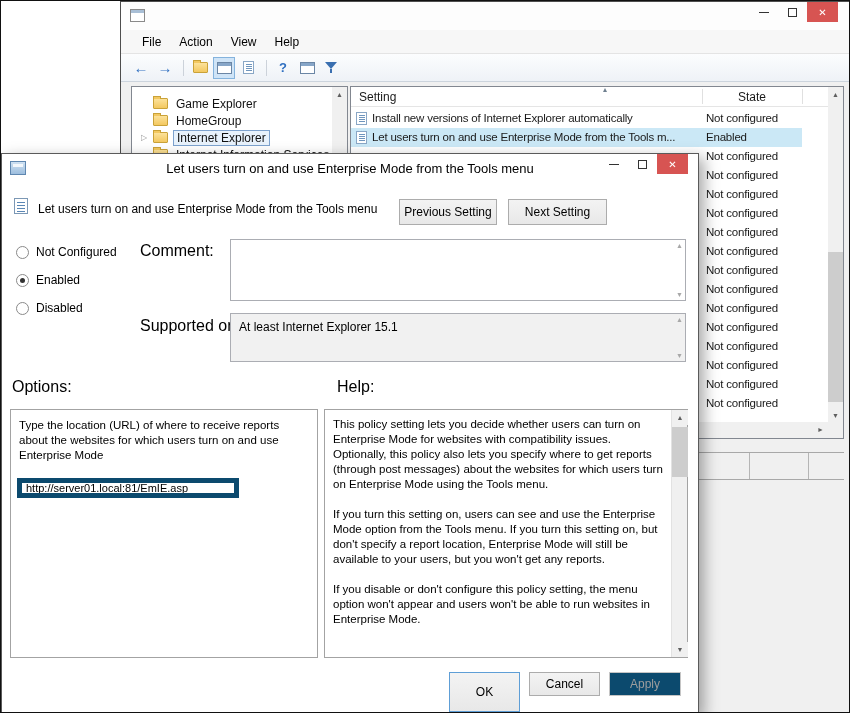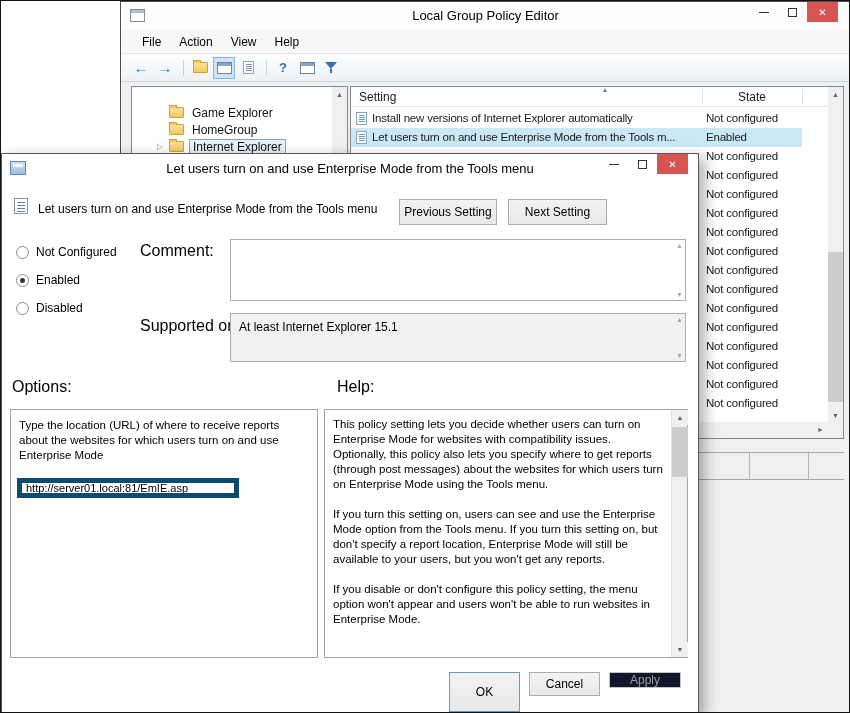--- a/index.html
+++ b/index.html
@@ -39,21 +39,21 @@
     border:1px solid #caa238; border-radius:1px; position:relative; flex:none; }
   .folder-icon::before { content:""; position:absolute; top:-3px; left:-1px; width:6px; height:2px;
     background:#f3c860; border:1px solid #caa238; border-bottom:none; }
 
   .doc-icon { display:inline-block; width:11px; height:13px; background:#fff; border:1px solid #8aa7c6; position:relative; flex:none; }
   .doc-icon::before { content:""; position:absolute; left:2px; top:2px; width:6px; height:1px; background:#6f95bd;
     box-shadow:0 2px 0 #6f95bd, 0 4px 0 #6f95bd, 0 6px 0 #6f95bd; }
 
   
   .tree-pane { position:absolute; left:10px; top:84px; width:217px; height:353px; background:#fff; border:1px solid #828790; overflow:hidden; }
-  .tree-items { padding-top:17px;margin-left:16px; }
+  .tree-items { padding-top:8px; }
   .tree-item { display:flex; align-items:center; height:17px; padding-left:9px; font-size:12px; color:#111; }
   .twisty { width:12px; font-size:8px; color:#9a9a9a; flex:none; }
   .tree-label { margin-left:5px; padding:0 3px; white-space:nowrap; }
   .tree-item.sel .tree-label { background:#e8f2fc; border:1px solid #7da2ce;text-align:right; }
   .tree-scroll { position:absolute; right:0; top:0; width:15px; height:100%; background:#f0f0f0; }
   .sb-btn { position:absolute; width:15px; height:15px; display:flex; align-items:center; justify-content:center;
     font-size:7px; color:#5f5f5f; background:#f0f0f0; }
   .tree-scroll .sb-thumb { position:absolute; top:80px; height:70px; left:0; width:15px; background:#cdcdcd; }
 
   
@@ -93,21 +93,21 @@
   .policy-icon-lg::before { content:""; position:absolute; left:2px; top:3px; width:8px; height:1px; background:#5b87b5;
     box-shadow:0 3px 0 #5b87b5, 0 6px 0 #5b87b5, 0 9px 0 #5b87b5; }
   .dlg-header-text { position:absolute; left:36px; top:48px; width:356px; font-size:12px; white-space:nowrap; overflow:hidden; color:#000; }
 
   .btn { display:flex; align-items:center; justify-content:center; font-size:12px; color:#000;
     background:linear-gradient(#f3f3f3,#e8e8e8); border:1px solid #acacac; }
   .btn-prev { position:absolute; left:397px; top:45px; width:98px; height:26px; }
   .btn-next { position:absolute; left:506px; top:45px; width:99px; height:26px; }
   .btn-ok { position:absolute; left:447px; top:518px; width:71px; height:40px; border-color:#5e9ed6; }
   .btn-cancel { position:absolute; left:527px; top:518px; width:71px; height:24px; }
-  .btn-apply { position:absolute; left:607px; top:518px; width:72px; height:16px; color:#9d9d9d; border-color:#c5c5c5; background:#0f172a; }
+  .btn-apply { position:absolute; left:607px; top:518px; width:72px; height:24px; color:#9d9d9d; border-color:#c5c5c5; background:#0c4a6e; }
 
   .radio-group { position:absolute; left:14px; top:90px; }
   .radio-row { display:flex; align-items:center; height:16px; margin-bottom:12px; }
   .radio { width:13px; height:13px; border:1px solid #8a8a8a; border-radius:50%; background:#fff; position:relative; flex:none; }
   .radio.checked::after { content:""; position:absolute; left:3px; top:3px; right:3px; bottom:3px; border-radius:50%; background:#333; }
   .radio-label { margin-left:7px; font-size:12px; color:#000; }
 
   .field-label { position:absolute; font-size:16px; color:#000; }
   .lbl-comment { left:138px; top:88px; }
   .lbl-supported { left:138px; top:163px; }
@@ -134,21 +134,20 @@
   .help-scroll .sb-thumb { position:absolute; left:0; top:17px; width:16px; height:50px; background:#cdcdcd; }
 </style>
 </head>
 <body>
 
 <div class="screen">
 
   <div class="main-window">
     <div class="titlebar">
       <span class="app-icon-main"></span>
-      <span class="title">Local Group Policy Editor</span>
       <div class="controls">
         <span class="ctrl">
             <span class="minbar"></span>
           </span>
         <span class="ctrl">
             <span class="maxbox"></span>
           </span>
         <span class="ctrl close">
             <span>✕</span>
           </span>

